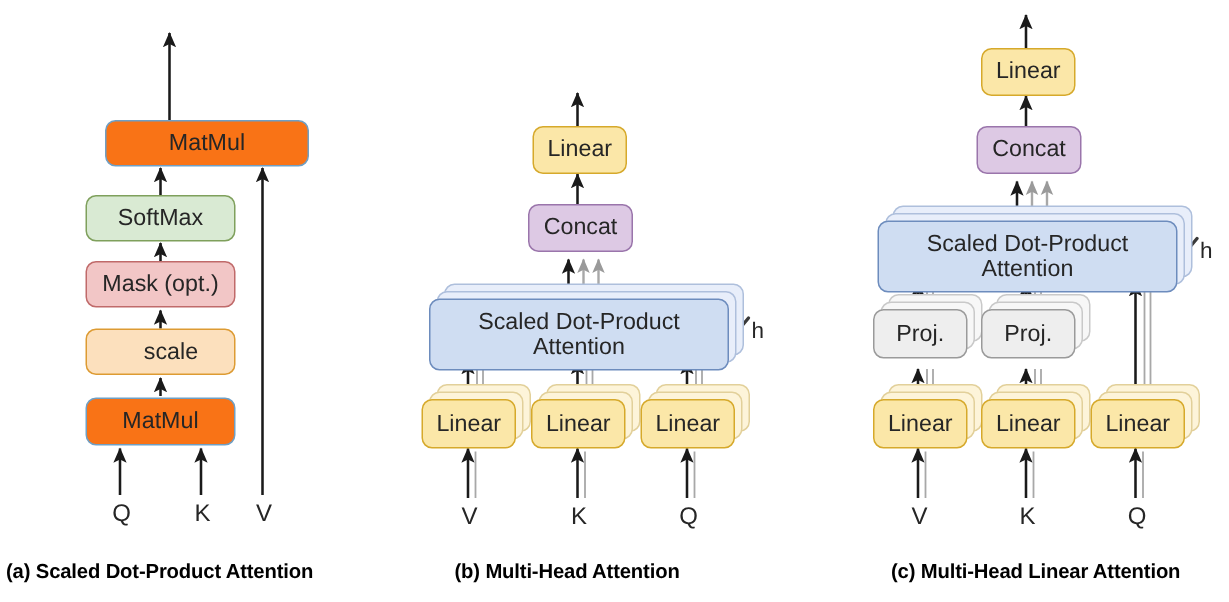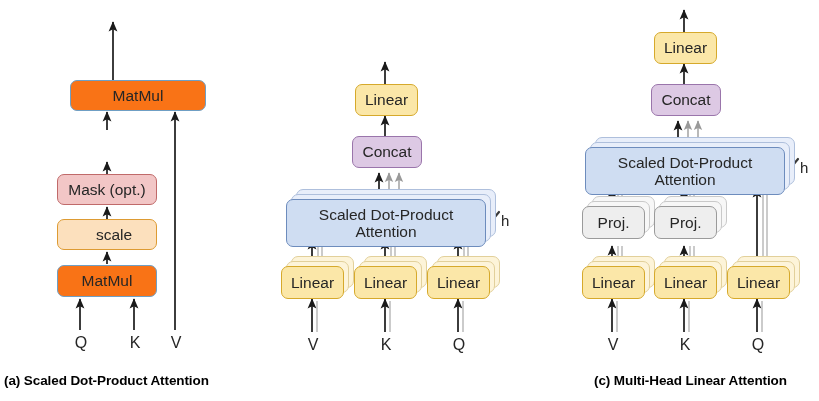--- a/index.html
+++ b/index.html
@@ -140,20 +140,23 @@
 
     <g stroke="#3a3a3a" stroke-width="2.2" fill="none" stroke-linecap="round">
       <path d="M477,239 L492,222 M489,224 L499,212"></path>
       <path d="M776,186 L791,169 M788,171 L798,159"></path>
     </g>
   </svg>
 
   <div class="node c-blue" style="left:70px;top:80px;width:136px;height:31px;">
       <span>MatMul</span>
     </div>
+  <div class="node c-green" style="left:57px;top:130px;width:100px;height:31px;">
+      <span>SoftMax</span>
+    </div>
   <div class="node c-red" style="left:57px;top:174px;width:100px;height:31px;">
       <span>Mask (opt.)</span>
     </div>
   <div class="node c-orange" style="left:57px;top:219px;width:100px;height:31px;padding-left:14px;">
       <span>scale</span>
     </div>
   <div class="node c-blue" style="left:57px;top:265px;width:100px;height:32px;">
       <span>MatMul</span>
     </div>
 
@@ -193,20 +196,21 @@
   <div class="stack s-yellow" style="left:437px;top:256px;width:63px;height:32px;"></div>
   <div class="stack s-yellow" style="left:432px;top:261px;width:63px;height:32px;"></div>
   <div class="node c-yellow" style="left:427px;top:266px;width:63px;height:33px;">
       <span>Linear</span>
     </div>
 
   <div class="inlabel" style="left:302px;top:336px;width:22px;"><span>V</span></div>
   <div class="inlabel" style="left:375px;top:336px;width:22px;"><span>K</span></div>
   <div class="inlabel" style="left:448px;top:336px;width:22px;"><span>Q</span></div>
 
+  <div class="caption" style="left:303px;top:373px;"><span>(b) Multi-Head Attention</span></div>
 
   <div class="node c-yellow" style="left:654px;top:32px;width:63px;height:32px;">
       <span>Linear</span>
     </div>
   <div class="node c-purple" style="left:651px;top:84px;width:70px;height:32px;">
       <span>Concat</span>
     </div>
 
   <div class="stack s-sdpa" style="left:595px;top:137px;width:200px;height:48px;"></div>
   <div class="stack s-sdpa" style="left:590px;top:142px;width:200px;height:48px;"></div>

